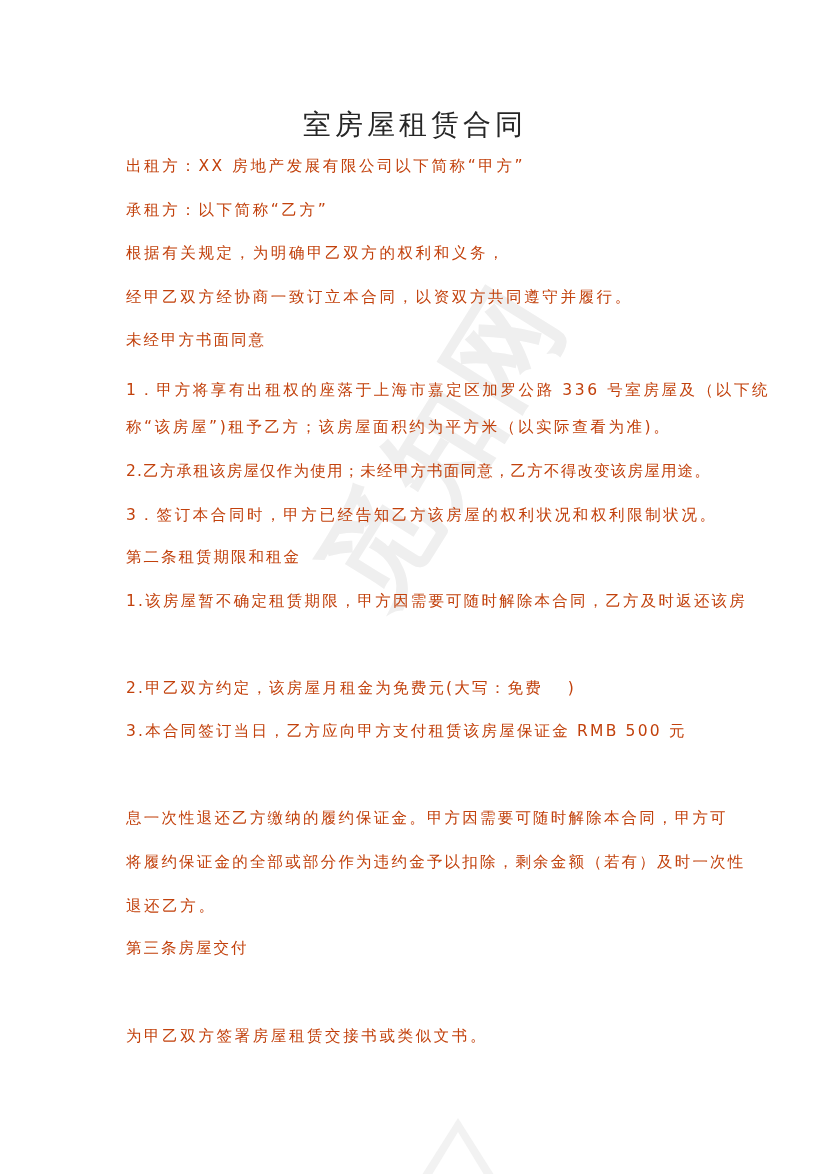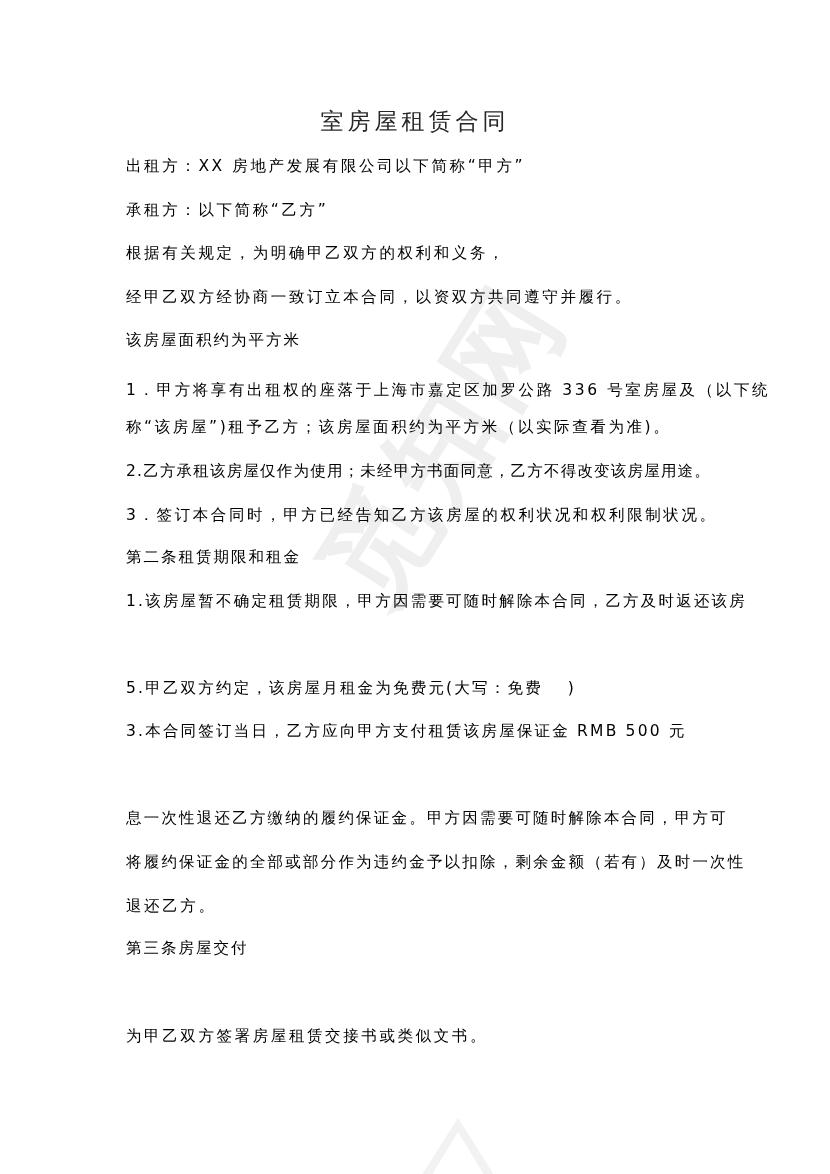--- a/index.html
+++ b/index.html
@@ -53,32 +53,32 @@
       border-right: 28px solid transparent;
       border-bottom: 46px solid #ffffff;
       z-index: 0;
     }
     .title {
       position: absolute;
       left: 0;
       width: 830px;
       top: 106px;
       text-align: center;
-      font-size: 23px;
+      font-size: 28px;
       letter-spacing: 4px;
       color: #262626;
       z-index: 1;
     }
     .line {
       position: absolute;
       left: 126px;
       font-size: 15.5px;
       letter-spacing: 2.6px;
       white-space: nowrap;
-      color: #000000;
+      color: #c2410c;
       z-index: 1;
       line-height: 20px;
     }
     .line.heading {
       letter-spacing: 2px;
     }
   </style>
 </head>
 <body>
 
@@ -89,29 +89,29 @@
   <div class="wm-logo-inner"></div>
 
   <div class="title">室房屋租赁合同</div>
 
   <div class="line" style="top:156px">出租方：XX 房地产发展有限公司以下简称“甲方”</div>
   <div class="line" style="top:200px">承租方：以下简称“乙方”</div>
 
   <div class="line" style="top:243px">根据有关规定，为明确甲乙双方的权利和义务，</div>
   <div class="line" style="top:287px">经甲乙双方经协商一致订立本合同，以资双方共同遵守并履行。</div>
 
-  <div class="line heading" style="top:330px">该房屋面积约为平方米</div>
+  <div class="line heading" style="top:330px">未经甲方书面同意</div>
   <div class="line" style="top:380px">1．甲方将享有出租权的座落于上海市嘉定区加罗公路 336 号室房屋及（以下统</div>
   <div class="line" style="top:417px">称“该房屋”)租予乙方；该房屋面积约为平方米（以实际查看为准)。</div>
   <div class="line" style="top:461px; letter-spacing:1.2px">2.乙方承租该房屋仅作为使用；未经甲方书面同意，乙方不得改变该房屋用途。</div>
   <div class="line" style="top:505px">3．签订本合同时，甲方已经告知乙方该房屋的权利状况和权利限制状况。</div>
 
   <div class="line heading" style="top:547px">第二条租赁期限和租金</div>
   <div class="line" style="top:591px; letter-spacing:2.2px">1.该房屋暂不确定租赁期限，甲方因需要可随时解除本合同，乙方及时返还该房</div>
-  <div class="line" style="top:678px; letter-spacing:2.2px">5.甲乙双方约定，该房屋月租金为免费元(大写：免费　 )</div>
+  <div class="line" style="top:678px; letter-spacing:2.2px">2.甲乙双方约定，该房屋月租金为免费元(大写：免费　 )</div>
   <div class="line" style="top:721px; letter-spacing:2.2px">3.本合同签订当日，乙方应向甲方支付租赁该房屋保证金 RMB 500 元</div>
   <div class="line" style="top:808px; letter-spacing:2.2px">息一次性退还乙方缴纳的履约保证金。甲方因需要可随时解除本合同，甲方可</div>
   <div class="line" style="top:852px; letter-spacing:2.2px">将履约保证金的全部或部分作为违约金予以扣除，剩余金额（若有）及时一次性</div>
   <div class="line" style="top:896px">退还乙方。</div>
 
   <div class="line heading" style="top:938px">第三条房屋交付</div>
   <div class="line" style="top:1026px">为甲乙双方签署房屋租赁交接书或类似文书。</div>
 
 </div>
 

